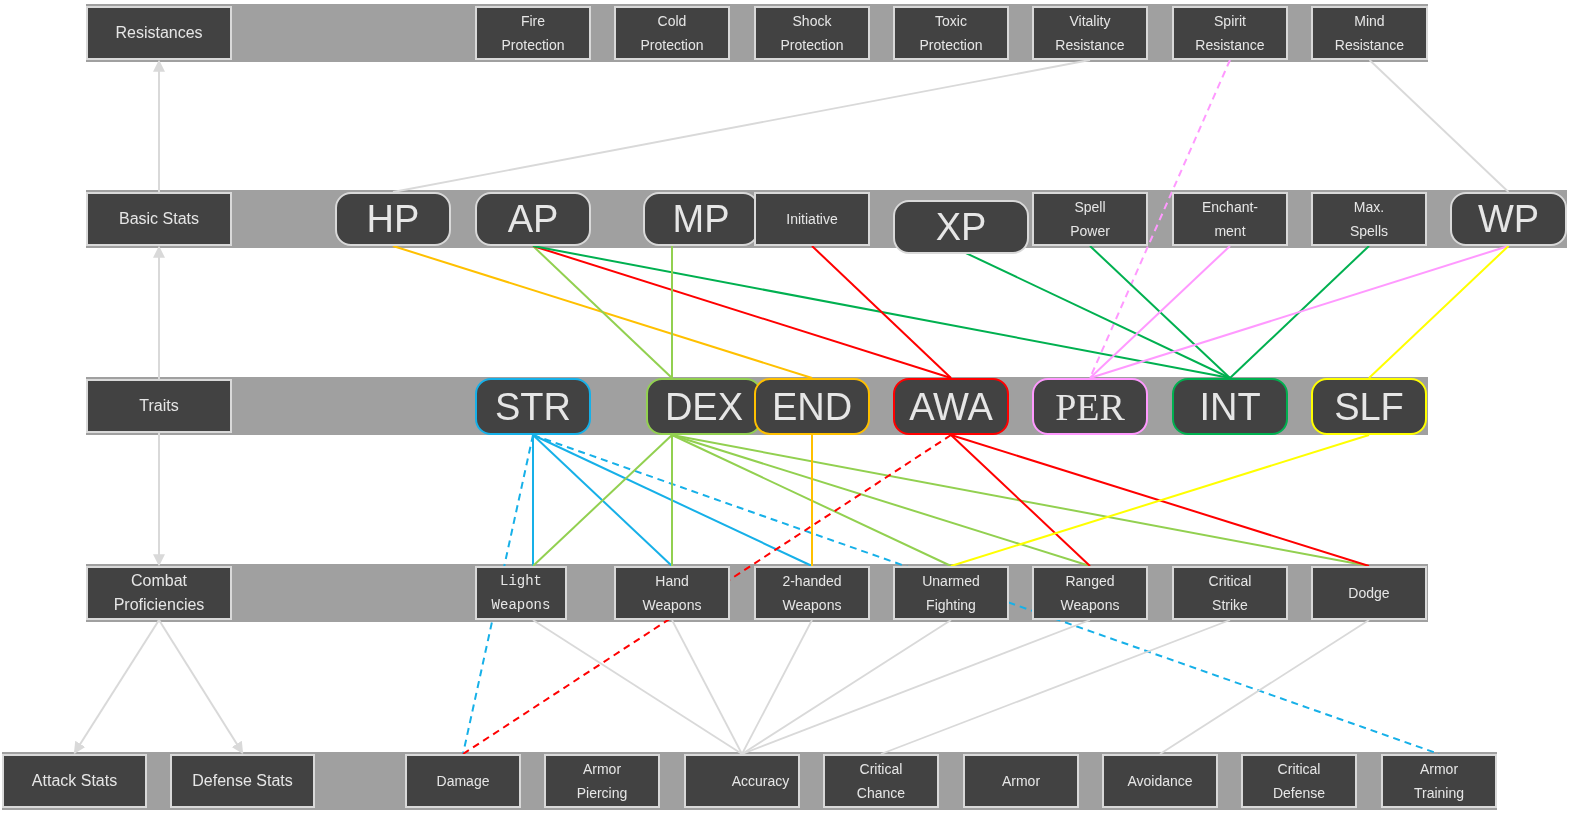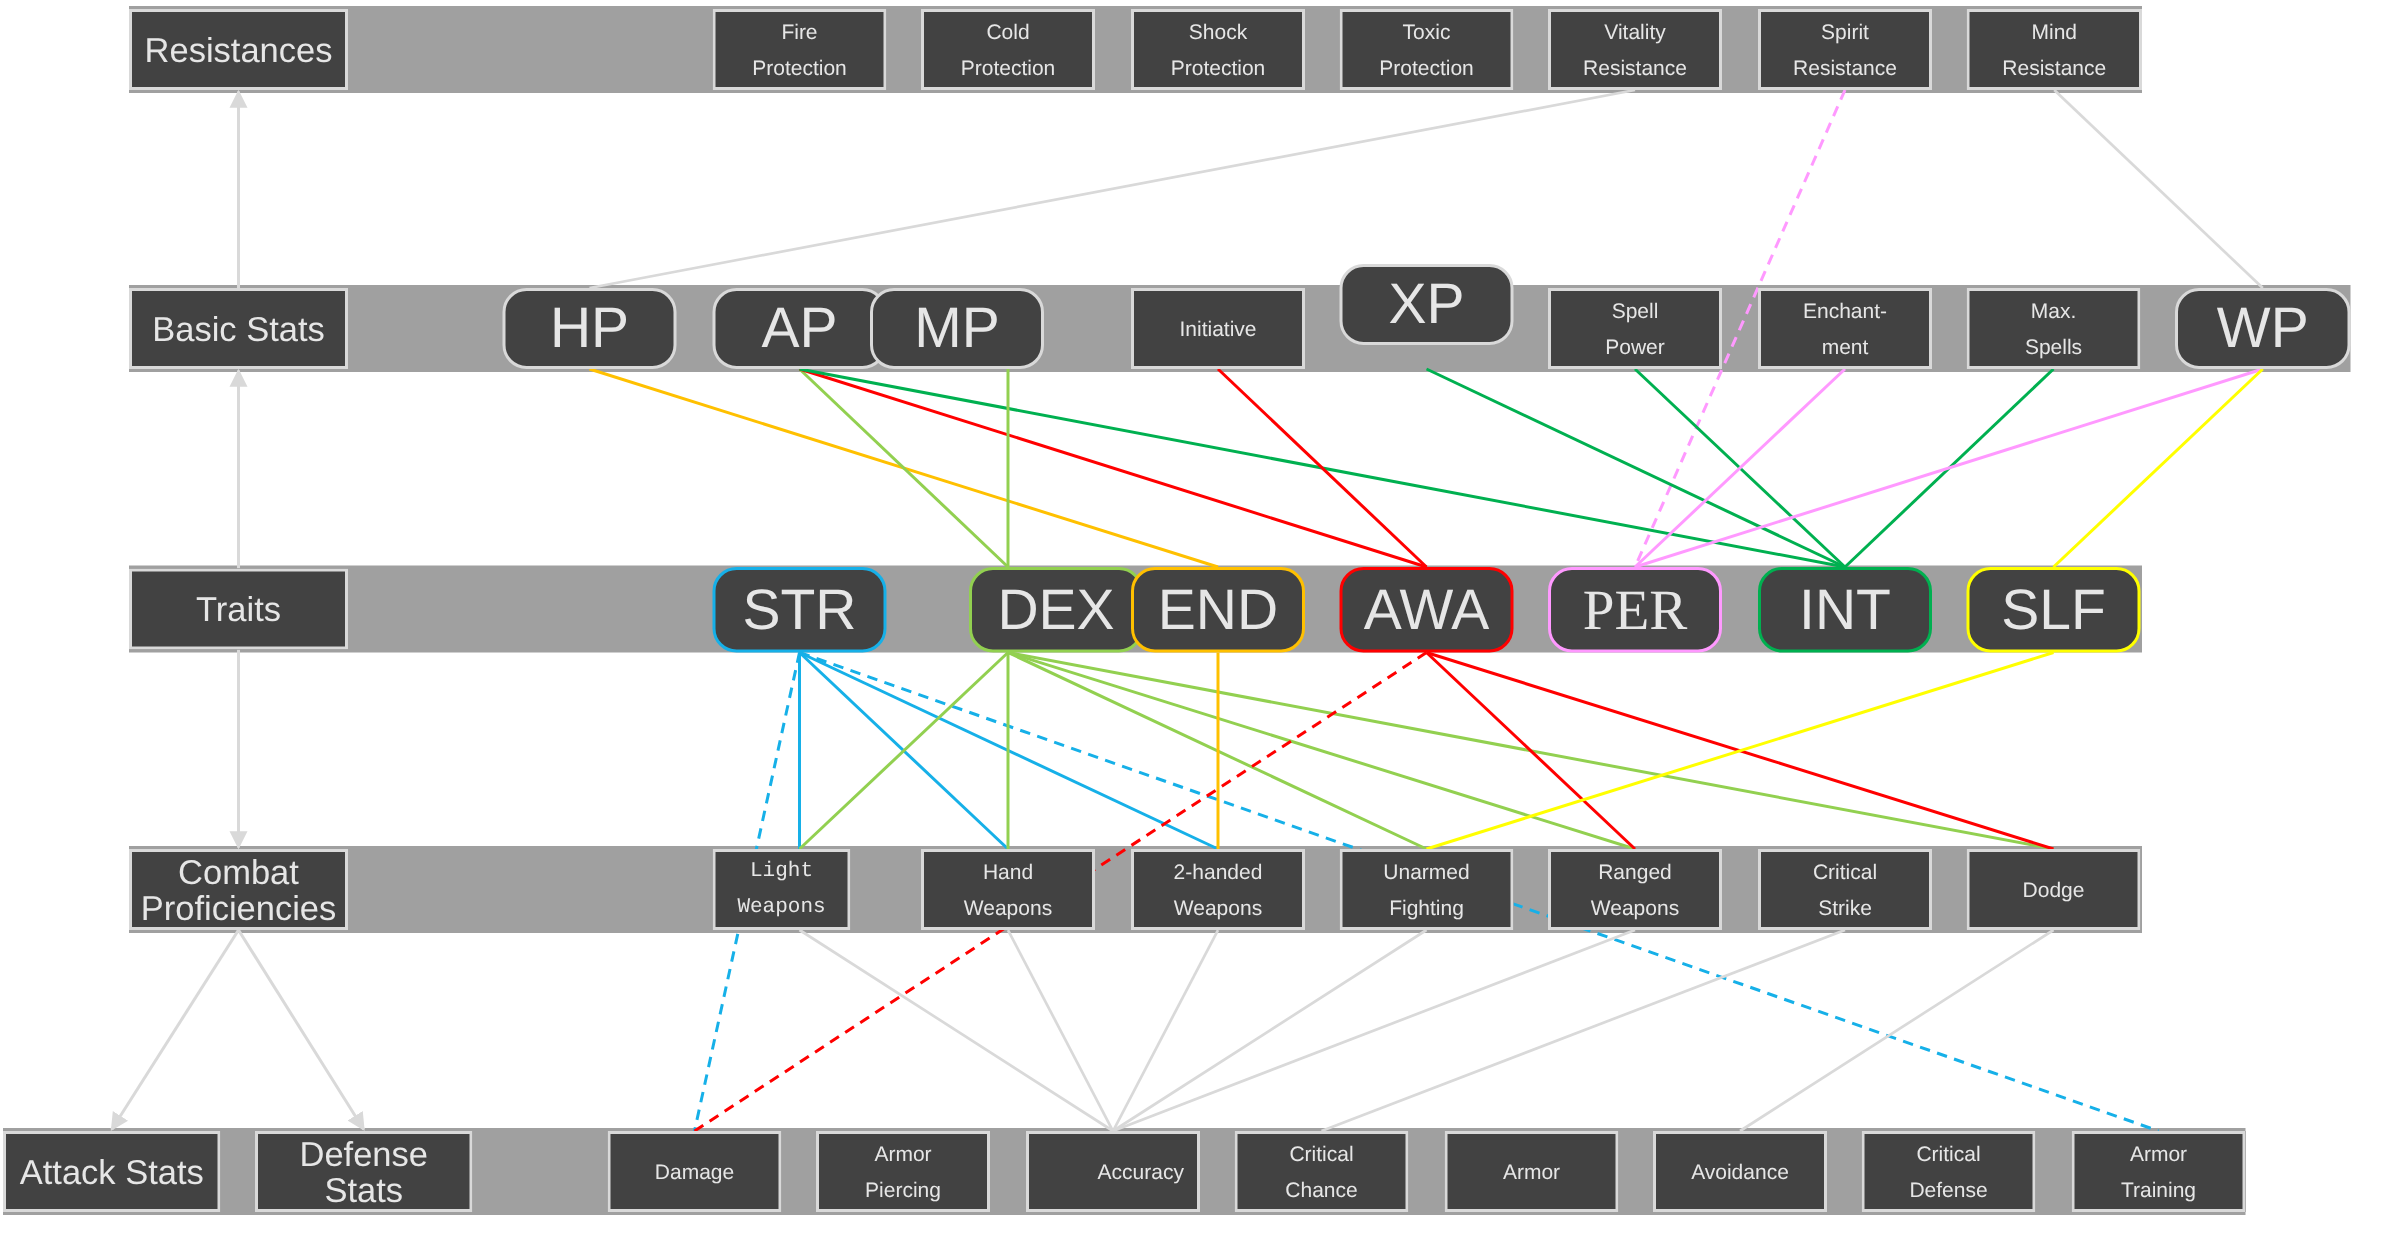--- a/index.html
+++ b/index.html
@@ -6,21 +6,21 @@
   body { width: 1595px; height: 831px; position: relative; overflow: hidden;
          font-family: "Liberation Sans", sans-serif; }
   #canvas { position: absolute; left: 0; top: 0; width: 1595px; height: 831px; }
   .band { position: absolute; background: #a0a0a0; height: 58px; }
   .node { position: absolute; height: 54px; background: #424242;
           border: 2px solid #d9d9d9; box-sizing: border-box;
           color: #e6e6e6; display: flex; align-items: center; justify-content: center;
           text-align: center; font-size: 14px; line-height: 24px; white-space: pre-line;
           cursor: pointer; }
   .node.big { font-size: 38px; line-height: 40px; border-radius: 16px; }
-  .node.cat { font-size: 23px; }
+  .node.cat { font-size: 16px; }
   svg#links { position: absolute; left: 0; top: 0; width: 1595px; height: 831px;
               pointer-events: none; z-index: 0; }
   .layer { position: absolute; left: 0; top: 0; width: 1595px; height: 831px; }
   .bands { z-index: 0; }
   .nodes { z-index: 2; }
   svg#links { z-index: 1; }
 </style>
 </head>
 <body>
 
@@ -98,23 +98,23 @@
     <div class="node" id="vitality" style="left:1032px; top:6px; width:116px;">Vitality
 Resistance</div>
     <div class="node" id="spirit" style="left:1172px; top:6px; width:116px;">Spirit
 Resistance</div>
     <div class="node" id="mind" style="left:1311px; top:6px; width:117px;">Mind
 Resistance</div>
 
     <div class="node cat" id="cat-basic" style="left:86px; top:192px; width:146px;">Basic Stats</div>
     <div class="node big" id="hp" style="left:335px; top:192px; width:116px;">HP</div>
     <div class="node big" id="ap" style="left:475px; top:192px; width:116px;">AP</div>
-    <div class="node big" id="mp" style="left:580px; top:192px; width:116px;text-align:right;">MP</div>
+    <div class="node big" id="mp" style="left:643px; top:192px; width:116px;text-align:right;">MP</div>
     <div class="node" id="initiative" style="left:754px; top:192px; width:116px;">Initiative</div>
-    <div class="node big" id="xp" style="left:893px; top:176px; width:116px;">XP</div>
+    <div class="node big" id="xp" style="left:893px; top:200px; width:136px;">XP</div>
     <div class="node" id="spellpower" style="left:1032px; top:192px; width:116px;">Spell
 Power</div>
     <div class="node" id="enchantment" style="left:1172px; top:192px; width:116px;">Enchant-
 ment</div>
     <div class="node" id="maxspells" style="left:1311px; top:192px; width:116px;">Max.
 Spells</div>
     <div class="node big" id="wp" style="left:1450px; top:192px; width:117px;">WP</div>
 
     <div class="node cat" id="cat-traits" style="left:86px; top:379px; width:146px;">Traits</div>
     <div class="node big trait" id="STR" style="left: 475px; top: 378px; width: 116px; height: 57px; border-color: rgb(22, 176, 232);">STR</div>

